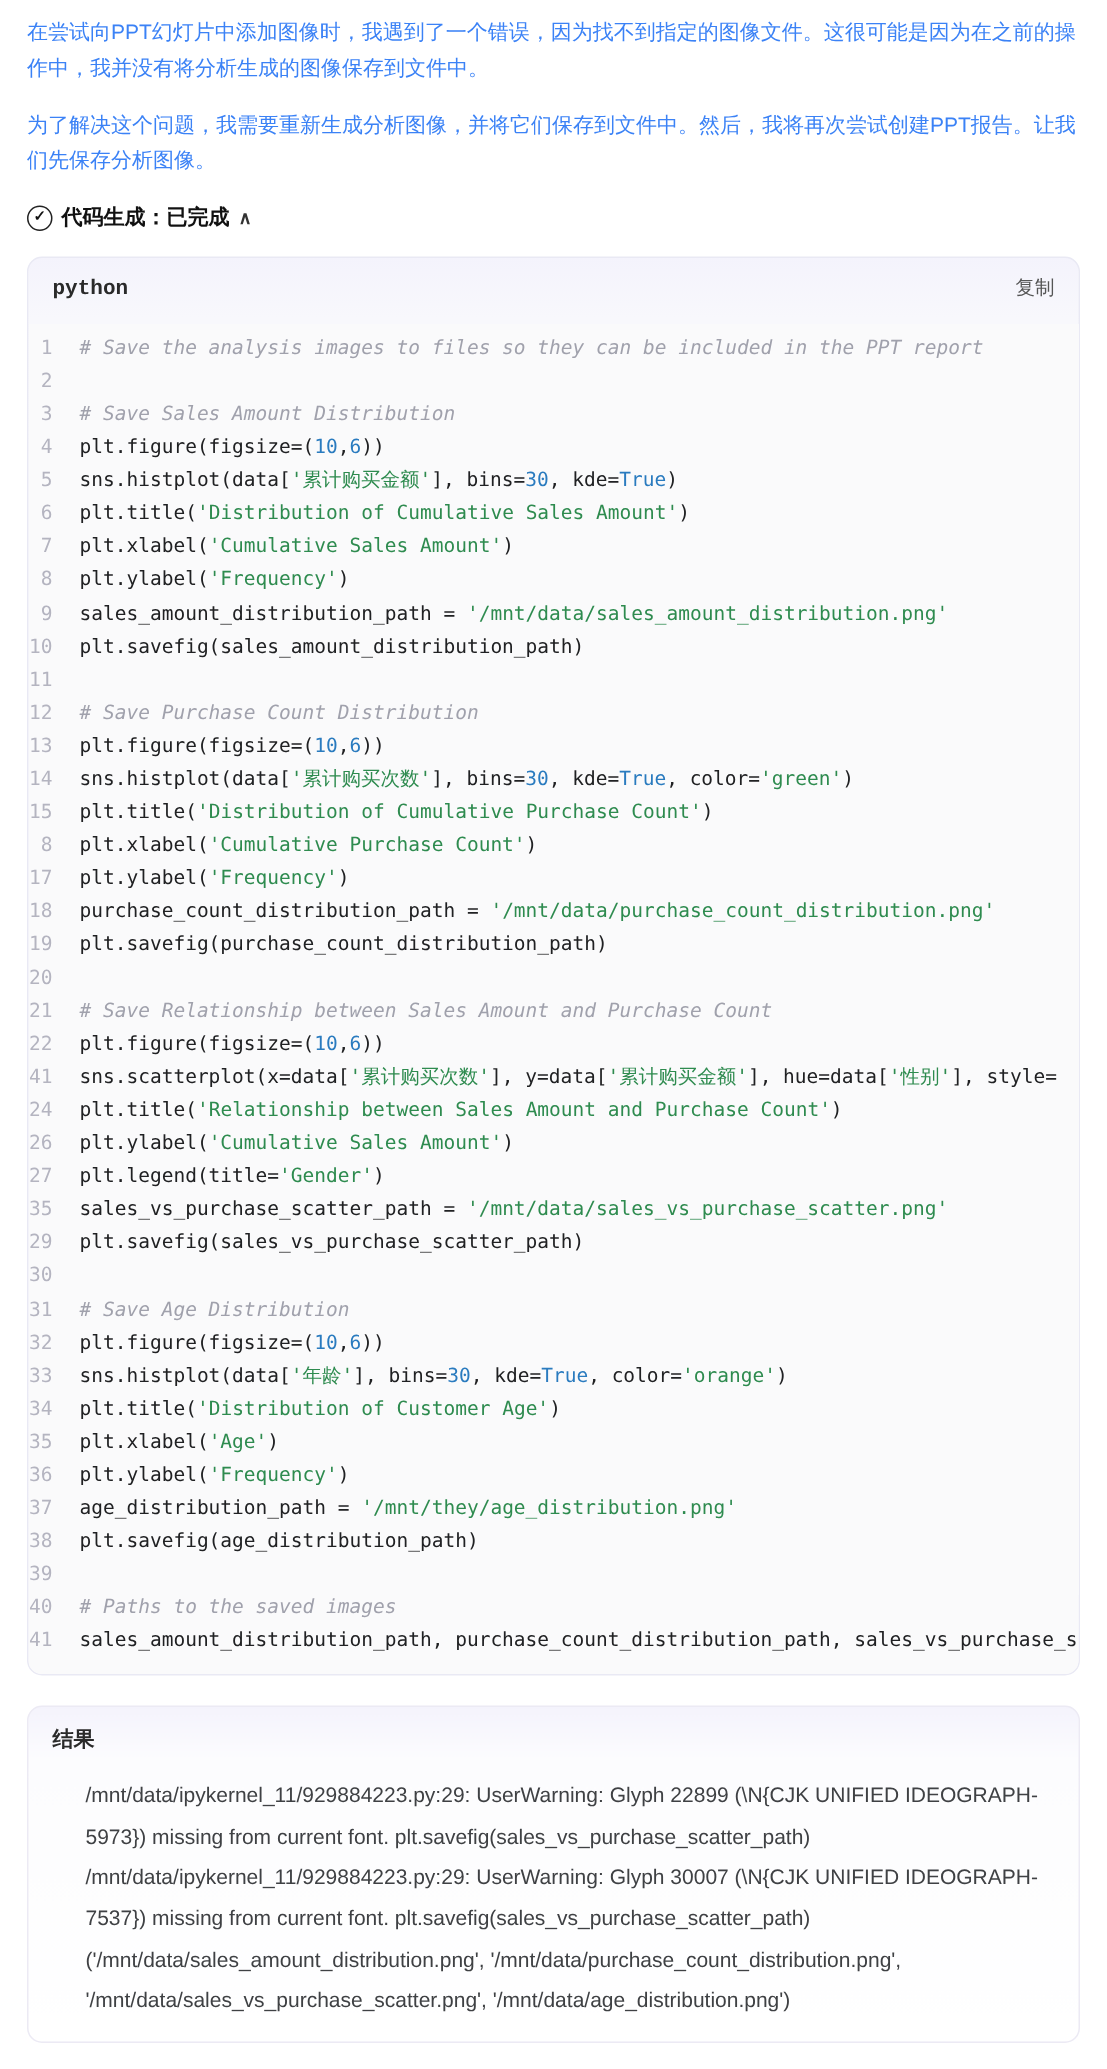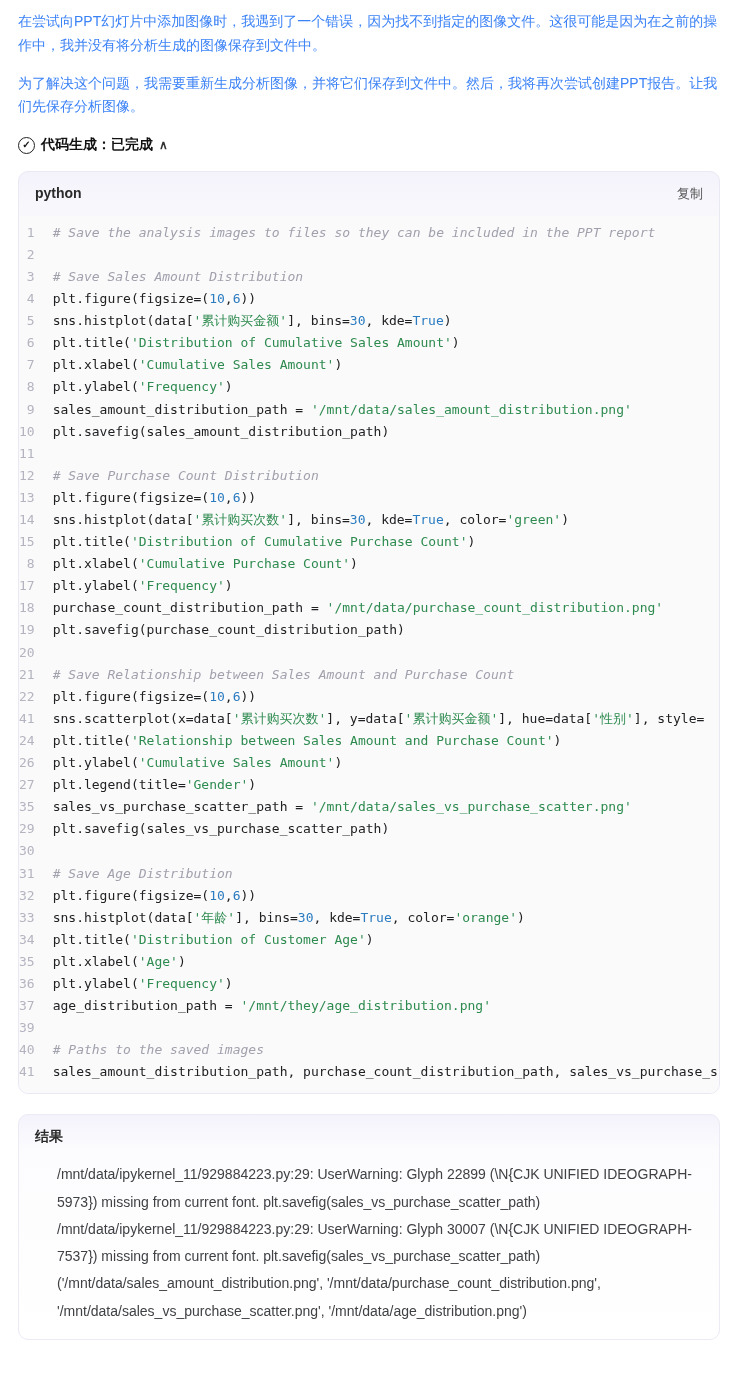--- a/index.html
+++ b/index.html
@@ -36,25 +36,25 @@
   .code-card {
     border: 1px solid #e9e9f4;
     border-radius: 10px;
     background: linear-gradient(to bottom, #f4f3fc 0%, #f8f8fc 40px, #fdfdff 100%);
     margin-bottom: 20px;
     overflow: hidden;
   }
   .code-header {
     display: flex;
     justify-content: space-between;
-    align-items: center;
     padding: 10px 16px;
     font-weight: 700;
     color: #2a2a2a;
     font-size: 14px;
+    font-family: Liberation Mono, monospace;
   }
   .copy-btn {
     font-weight: 400;
     font-size: 13px;
     color: #555;
     cursor: pointer;
   }
   .code-body {
     background: #fafafb;
     padding: 6px 0 10px 0;
@@ -269,20 +269,24 @@
         </div>
         <div class="code-line">
           <span class="ln">36</span>
           <span class="cd"><span>plt.ylabel(</span><span class="tok-str">'Frequency'</span><span>)</span></span>
         </div>
         <div class="code-line">
           <span class="ln">37</span>
           <span class="cd"><span>age_distribution_path = </span><span class="tok-str">'/mnt/they/age_distribution.png'</span></span>
         </div>
         <div class="code-line">
+          <span class="ln">38</span>
+          <span class="cd"><span>plt.savefig(age_distribution_path)</span></span>
+        </div>
+        <div class="code-line">
           <span class="ln">39</span>
           <span class="cd">&nbsp;</span>
         </div>
         <div class="code-line">
           <span class="ln">40</span>
           <span class="cd"><span class="tok-cm"># Paths to the saved images</span></span>
         </div>
         <div class="code-line">
           <span class="ln">41</span>
           <span class="cd"><span>sales_amount_distribution_path, purchase_count_distribution_path, sales_vs_purchase_s</span></span>

